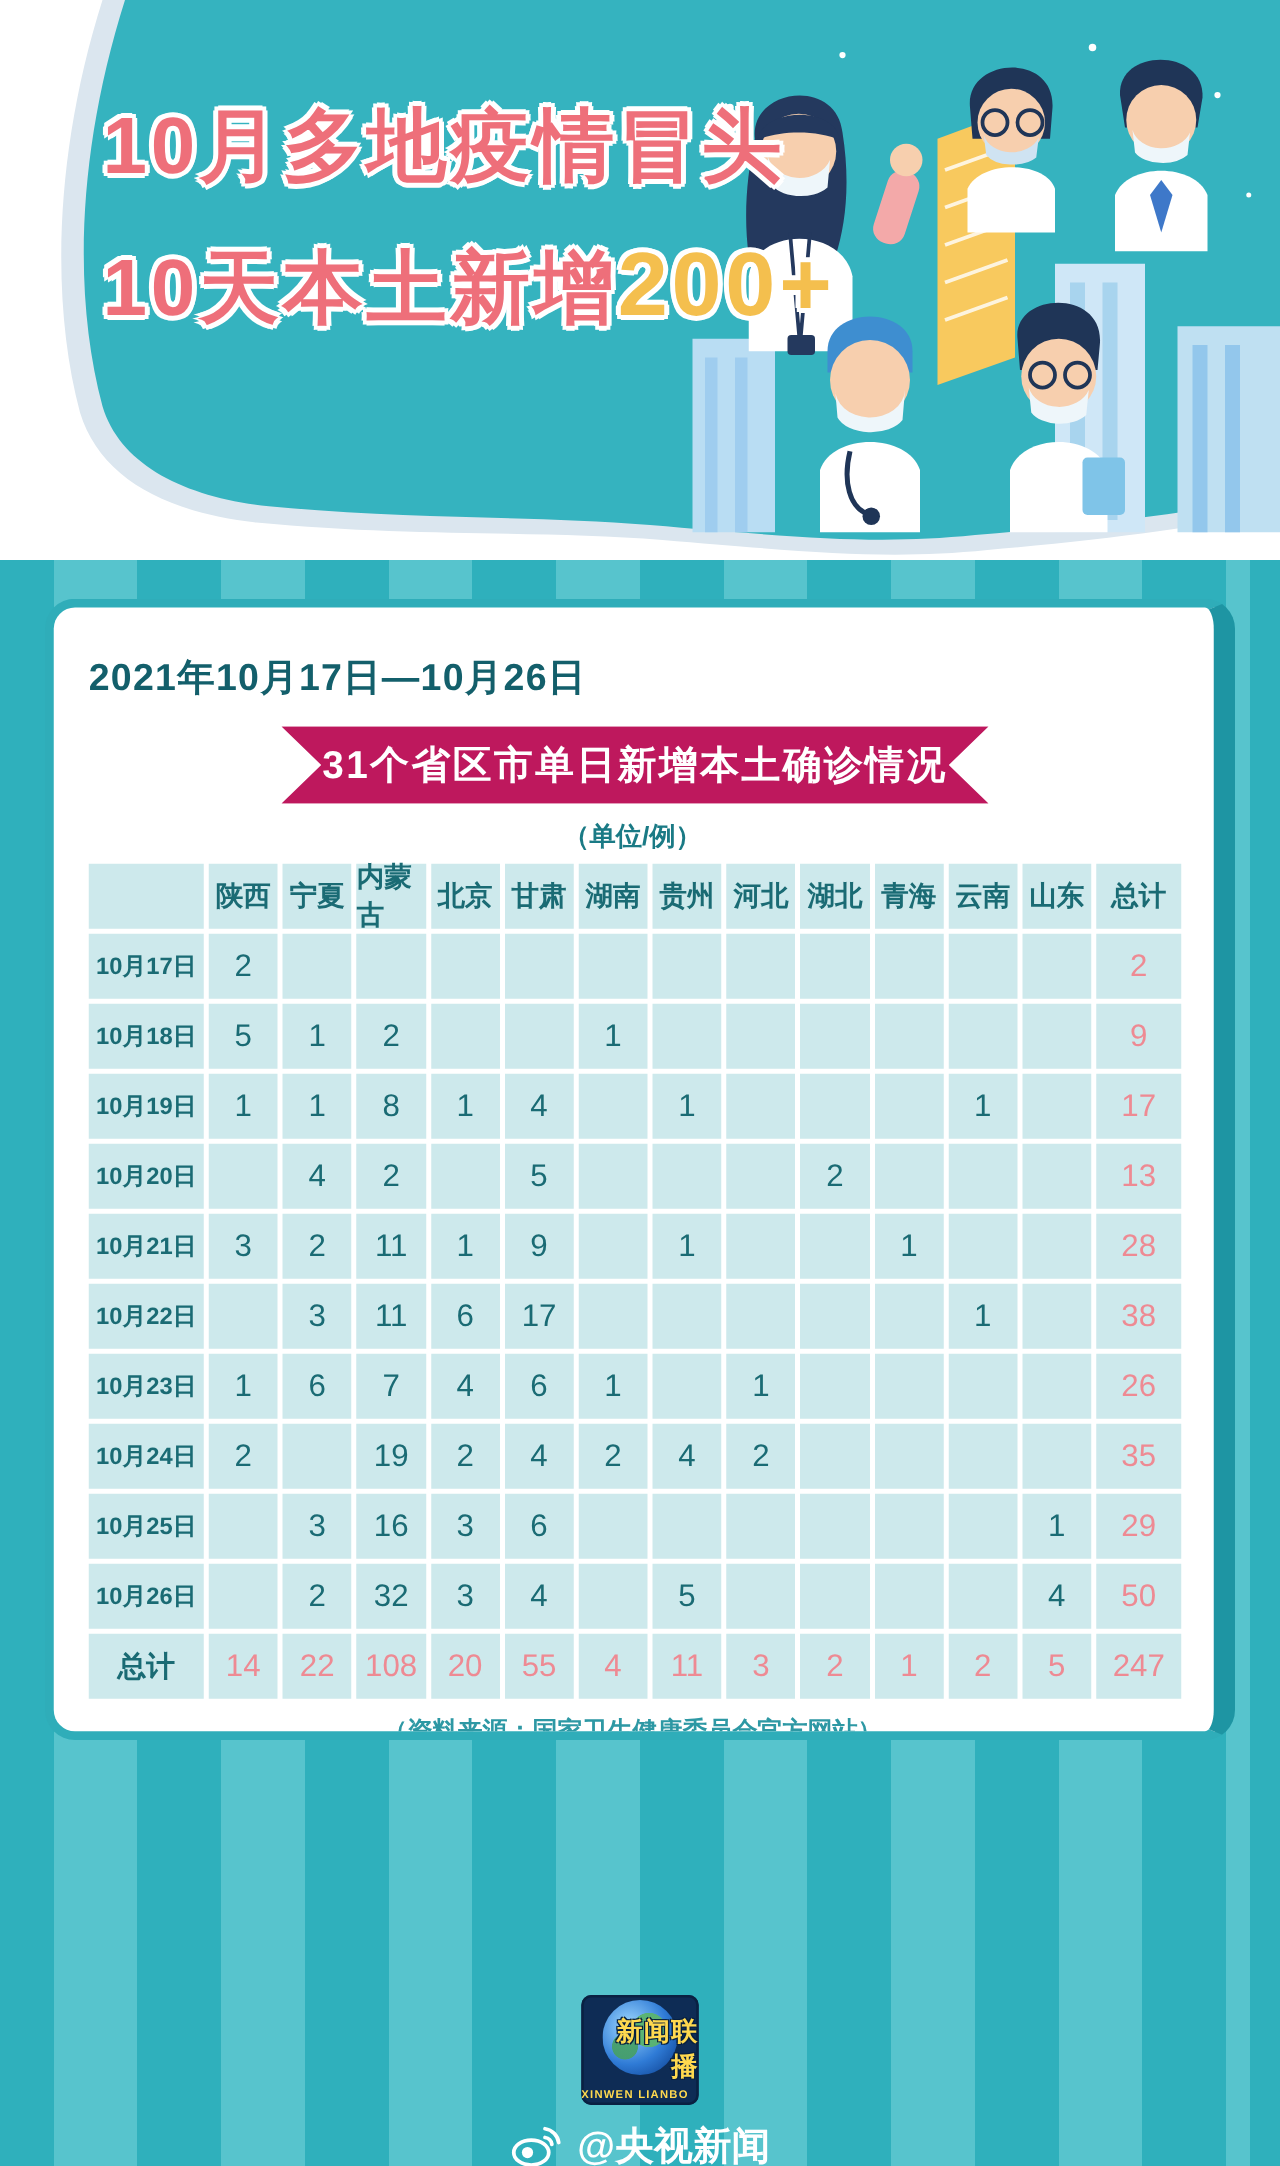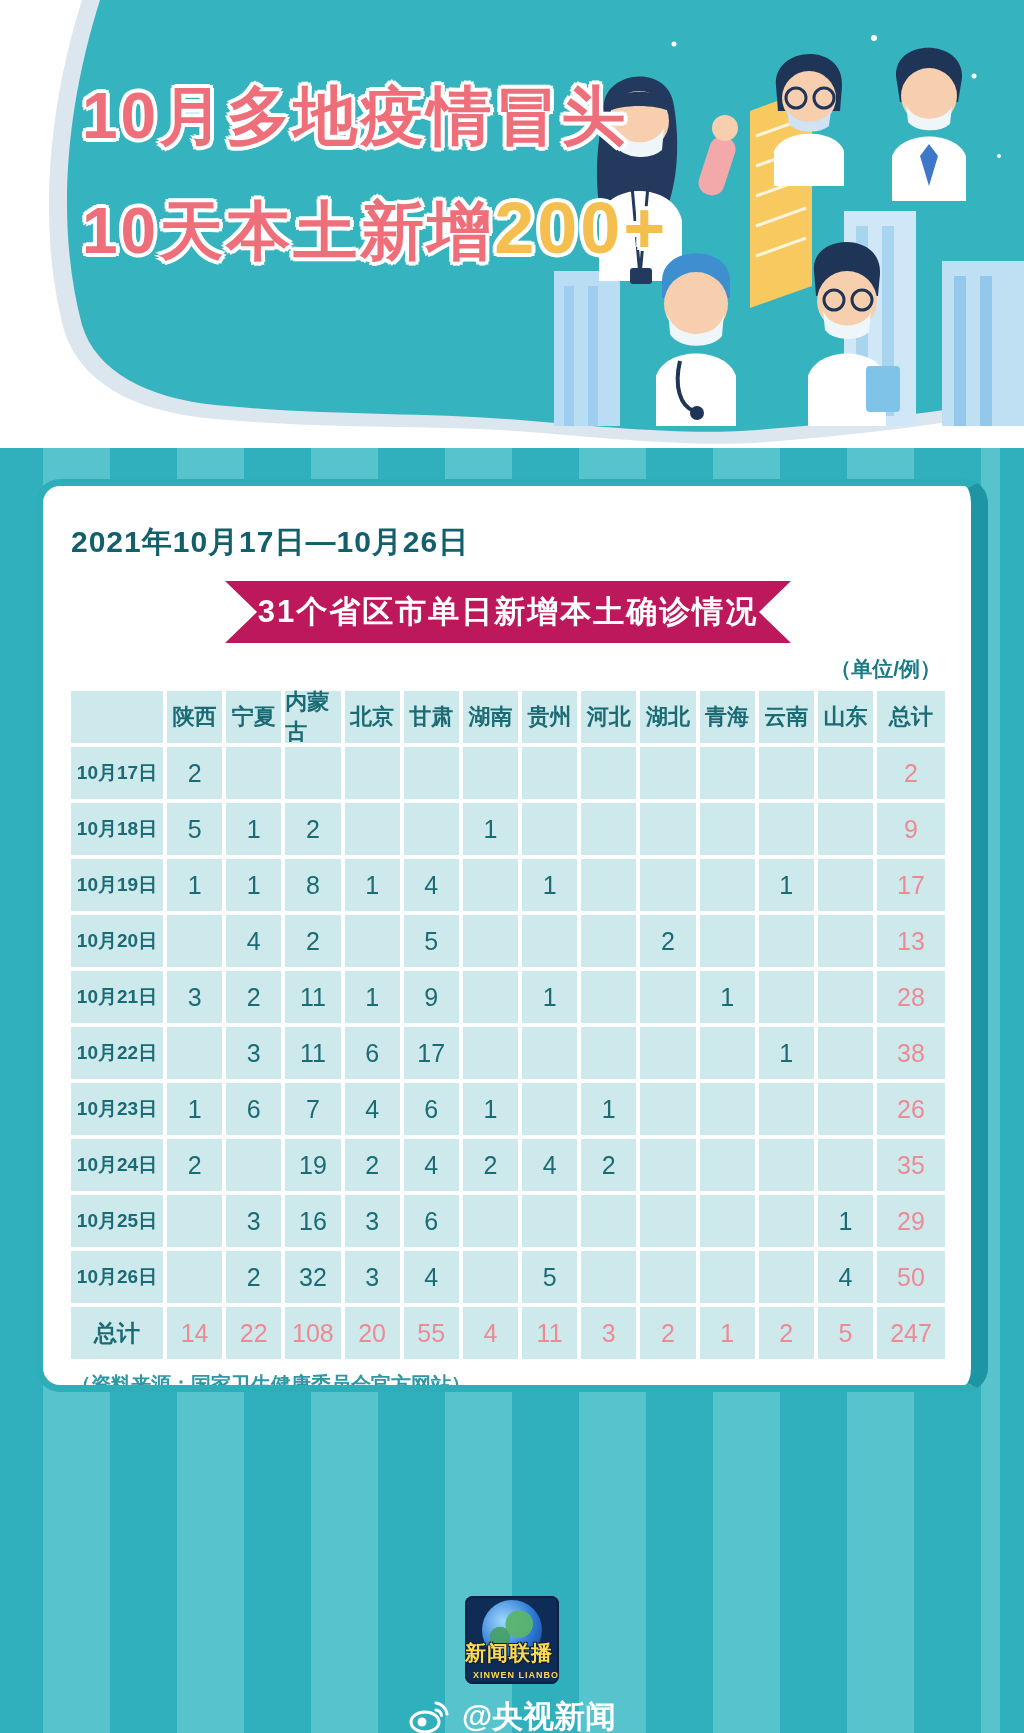--- a/index.html
+++ b/index.html
@@ -32,51 +32,52 @@
     background:#ffffff;border:7px solid #2fadb9;border-right:17px solid #1e95a3;
     border-radius:24px;padding:24px 26px 14px 28px;overflow:hidden;
   }
   .date-range{text-align:left;font-size:30px;font-weight:bold;color:#135f6b;margin-top:12px;letter-spacing:1px;}
   .ribbon{
     width:566px;height:62px;margin:18px auto 0;background:#be185d;
     clip-path:polygon(0 0,100% 0,calc(100% - 32px) 50%,100% 100%,0 100%,32px 50%);
     display:flex;align-items:center;justify-content:center;
     color:#ffffff;font-size:31px;font-weight:bold;letter-spacing:2px;
   }
-  .unit-note{text-align:right;font-size:21px;font-weight:bold;color:#1a7a85;margin:12px 4px 8px 0;}
+  .unit-note{text-align:center;font-size:21px;font-weight:bold;color:#1a7a85;margin:12px 4px 8px 0;}
   .case-table{display:grid;grid-template-columns:92px repeat(12,1fr) 68px;gap:4px;}
   .cell{
     background:#cde9ec;height:52px;display:flex;align-items:center;justify-content:center;
     color:#1a6b74;font-size:25px;
   }
   .cell.head{font-size:22px;font-weight:bold;}
   .cell.rowlabel{font-size:19px;font-weight:bold;justify-content:center;}
   .cell.total-label{font-size:23px;}
   .cell.pink{color:#ee8a93;}
-  .source-note{text-align:left;font-size:20px;font-weight:bold;color:#2d98a4;margin-top:12px;padding-right:4px;}
+  .source-note{text-align:center;font-size:20px;font-weight:bold;color:#2d98a4;margin-top:12px;padding-right:4px;}
   
   .footer{position:absolute;left:0;top:1596px;width:1024px;display:flex;flex-direction:column;align-items:center;z-index:2;}
   .logo{
     position:relative;width:94px;height:88px;background:#0e2c55;border-radius:8px;
     box-shadow:0 0 0 2px #0a2142 inset;overflow:hidden;
   }
   .globe{
     position:absolute;left:17px;top:4px;width:60px;height:60px;border-radius:50%;
     background:
       radial-gradient(circle at 62% 40%, rgba(90,180,110,.95) 0 26%, rgba(0,0,0,0) 27%),
       radial-gradient(circle at 30% 62%, rgba(70,160,100,.9) 0 18%, rgba(0,0,0,0) 19%),
       radial-gradient(circle at 35% 35%, #9fd9ff, #2f7bd6 55%, #0c3f8e 95%);
   }
   .logo-title{
-    position:absolute;left:0;right:0;bottom:17px;text-align:left;
+    position:absolute;left:0;right:0;bottom:17px;text-align:right;
     color:#ffd94f;font-size:21px;font-weight:bold;letter-spacing:1px;
     text-shadow:1px 1px 0 #08203f,-1px 1px 0 #08203f,1px -1px 0 #08203f,-1px -1px 0 #08203f;
+    padding-left:16px;
   }
   .logo-sub{
-    position:absolute;left:0;right:0;bottom:4px;text-align:right;
+    position:absolute;left:0;right:0;bottom:4px;text-align:left;
     color:#ffd94f;font-size:9px;font-weight:bold;letter-spacing:1px;
   }
   .weibo-row{margin-top:12px;display:flex;align-items:center;gap:10px;color:#ffffff;font-size:31px;font-weight:bold;}
 </style>
 </head>
 <body>
 
 <div class="header">
   <svg class="blob" width="1024" height="450" viewBox="0 0 1024 450">
     <path d="M 82 0 C 44 120 40 240 64 330 C 80 382 132 410 205 418 C 330 430 430 424 530 432 C 650 442 710 448 790 440 C 888 432 965 420 1024 410 L 1024 0 Z" fill="#dbe6ef"></path>

